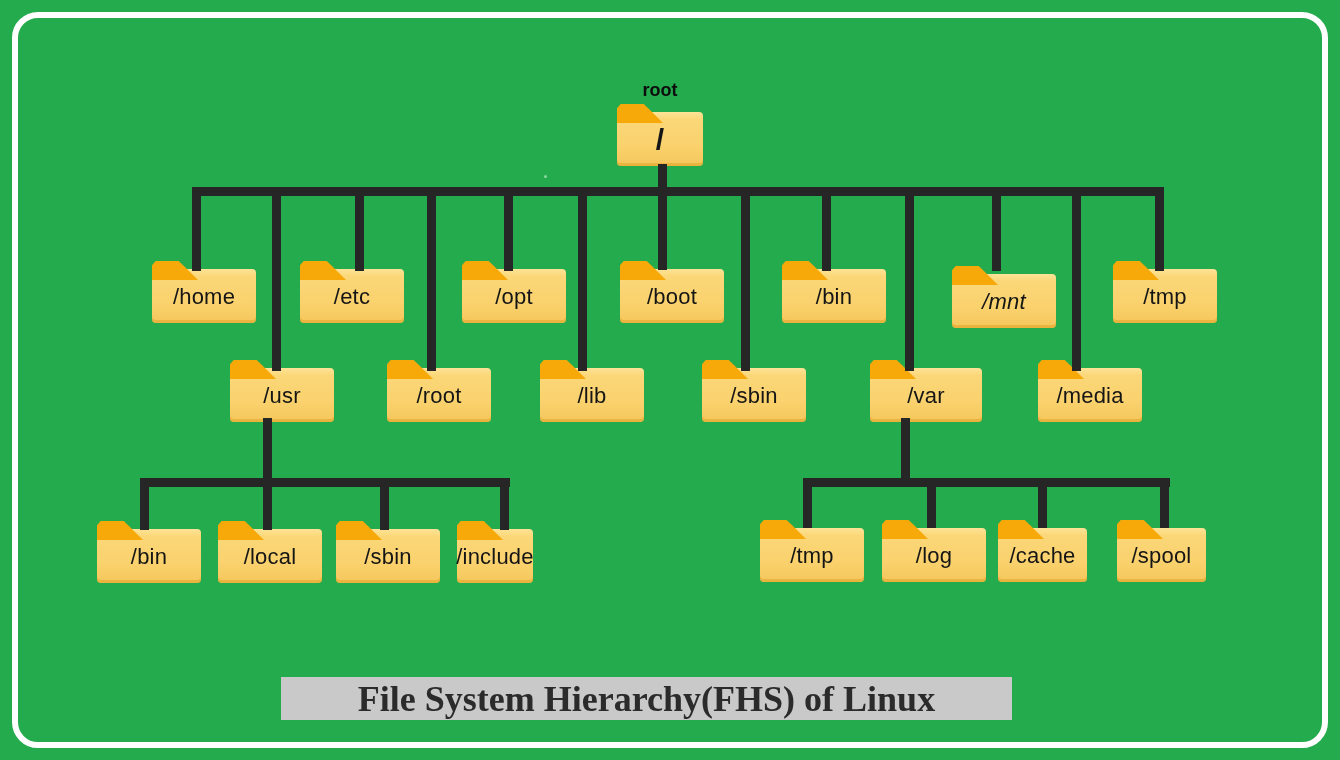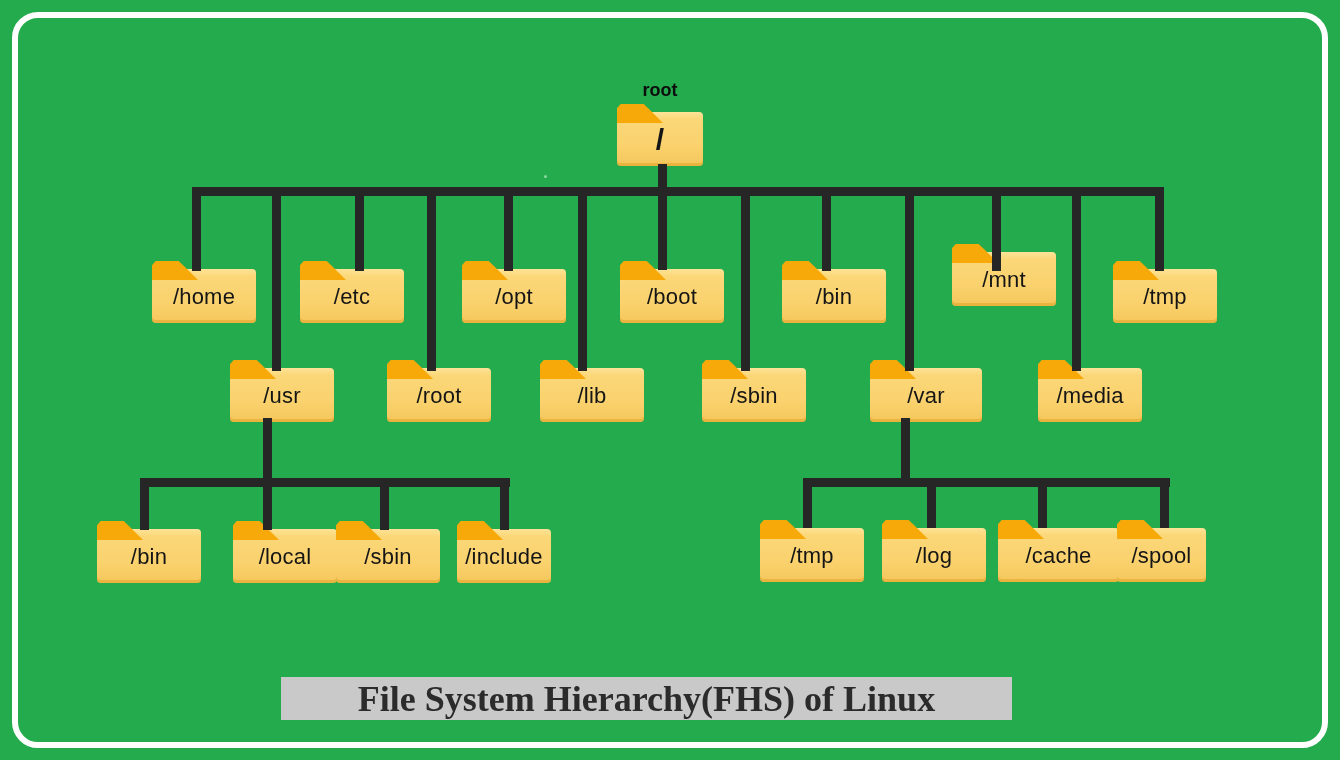--- a/index.html
+++ b/index.html
@@ -127,21 +127,21 @@
   <div class="folder" style="left:620px;top:261px;">
     <div class="body"></div>
       <div class="tab"></div>
     <div class="flabel">/boot</div>
   </div>
   <div class="folder" style="left:782px;top:261px;">
     <div class="body"></div>
       <div class="tab"></div>
     <div class="flabel">/bin</div>
   </div>
-  <div class="folder" style="left:952px;top:244px;">
+  <div class="folder" style="left:952px;top:266px;font-style:italic;">
     <div class="body"></div>
       <div class="tab"></div>
     <div class="flabel">/mnt</div>
   </div>
   <div class="folder" style="left:1113px;top:261px;">
     <div class="body"></div>
       <div class="tab"></div>
     <div class="flabel">/tmp</div>
   </div>
 
@@ -174,47 +174,47 @@
     <div class="body"></div>
       <div class="tab"></div>
     <div class="flabel">/media</div>
   </div>
 
   <div class="folder" style="left:97px;top:521px;">
     <div class="body"></div>
       <div class="tab"></div>
     <div class="flabel">/bin</div>
   </div>
-  <div class="folder" style="left:233px;top:521px;">
+  <div class="folder" style="left:218px;top:521px;">
     <div class="body"></div>
       <div class="tab"></div>
     <div class="flabel">/local</div>
   </div>
   <div class="folder" style="left:336px;top:521px;">
     <div class="body"></div>
       <div class="tab"></div>
     <div class="flabel">/sbin</div>
   </div>
-  <div class="folder" style="left:457px;top:521px;width:94px;">
+  <div class="folder" style="left:457px;top:521px;width:76px;">
     <div class="body"></div>
       <div class="tab"></div>
     <div class="flabel">/include</div>
   </div>
 
   <div class="folder" style="left:760px;top:520px;">
     <div class="body"></div>
       <div class="tab"></div>
     <div class="flabel">/tmp</div>
   </div>
   <div class="folder" style="left:882px;top:520px;">
     <div class="body"></div>
       <div class="tab"></div>
     <div class="flabel">/log</div>
   </div>
-  <div class="folder" style="left:998px;top:520px;width:89px;padding-left:32px;">
+  <div class="folder" style="left:998px;top:520px;width:89px;">
     <div class="body"></div>
       <div class="tab"></div>
     <div class="flabel">/cache</div>
   </div>
   <div class="folder" style="left:1117px;top:520px;width:89px;">
     <div class="body"></div>
       <div class="tab"></div>
     <div class="flabel">/spool</div>
   </div>
 

